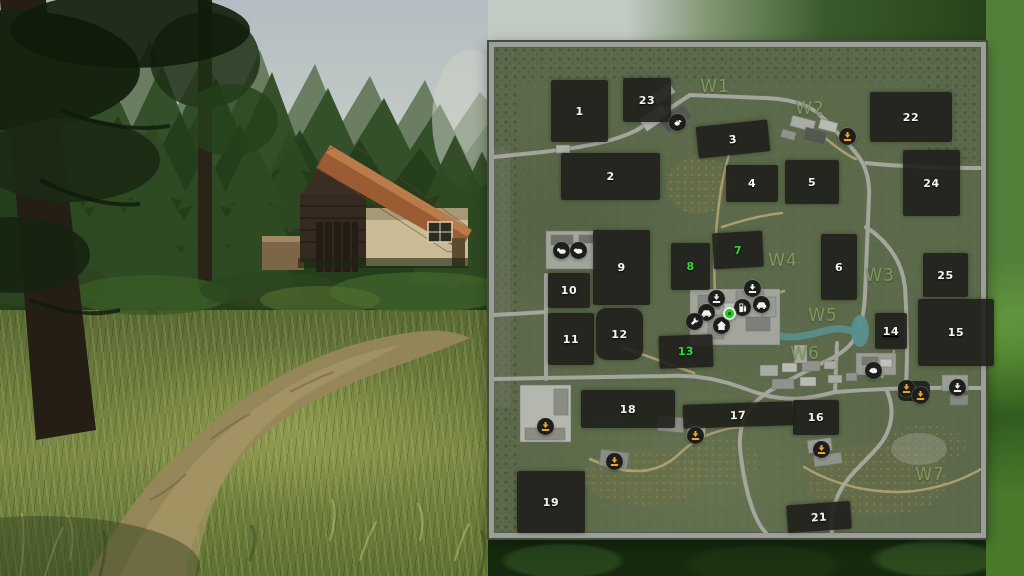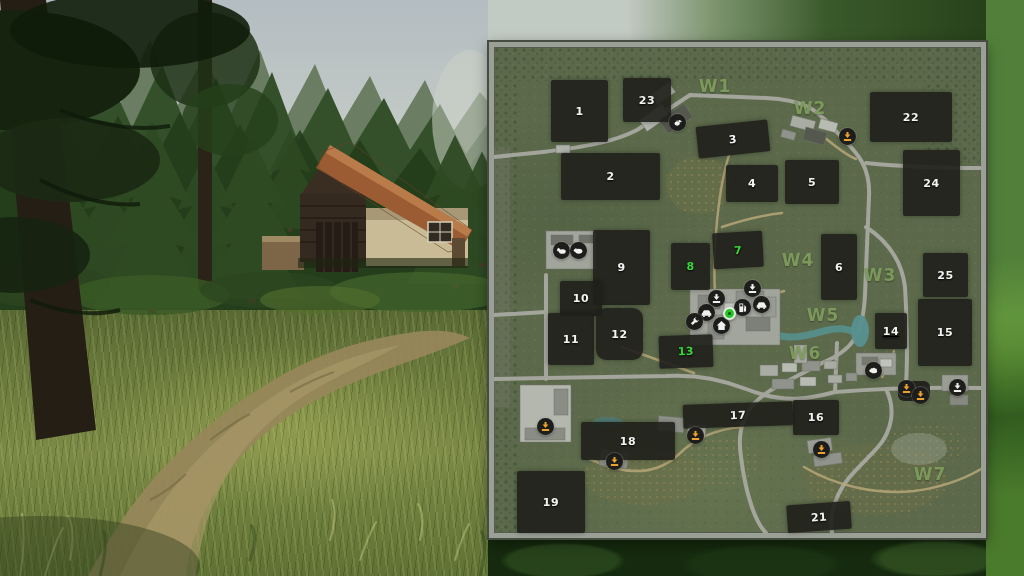--- a/index.html
+++ b/index.html
@@ -67,21 +67,21 @@
     box-shadow:0 0 5px rgba(0,0,0,.35);
   }
   .field-marker .num{
     font-size:11px;font-weight:bold;color:var(--num,#f3f3f1);
     text-shadow:0 1px 2px rgba(0,0,0,.95);letter-spacing:.5px;
   }
   .field-marker .num.owned{color:var(--owned,#38d838);}
 
   .zone-label{
     position:absolute;transform:translate(-50%,-50%);z-index:4;
-    font-size:17px;font-weight:bold;letter-spacing:1px;
+    font-size:17px;font-weight:normal;letter-spacing:1px;
     color:var(--zone,#7e9c5c);opacity:.95;
     text-shadow:0 1px 2px rgba(0,0,0,.35);
   }
 
   .map-icon{
     position:absolute;width:17px;height:17px;margin:-8.5px 0 0 -8.5px;border-radius:50%;
     background:var(--icon-bg,#1d1d1b);display:flex;align-items:center;justify-content:center;
     z-index:5;box-shadow:0 0 0 1px rgba(240,240,230,.18), 0 1px 3px rgba(0,0,0,.5);
   }
   .map-icon svg{width:11px;height:11px;display:block;}
@@ -330,45 +330,45 @@
       </div>
       <div class="field-marker" style="left: 219px; top: 185px; width: 50px; height: 36px; transform: rotate(-3deg);">
         <span class="num owned">7</span>
       </div>
       <div class="field-marker" style="left: 177px; top: 196px; width: 39px; height: 47px;">
         <span class="num owned">8</span>
       </div>
       <div class="field-marker" style="left: 99px; top: 183px; width: 57px; height: 75px;">
         <span class="num">9</span>
       </div>
-      <div class="field-marker" style="left: 66px; top: 226px; width: 42px; height: 35px; margin-top: 8px;">
+      <div class="field-marker" style="left: 54px; top: 226px; width: 42px; height: 35px;">
         <span class="num">10</span>
       </div>
       <div class="field-marker" style="left: 54px; top: 266px; width: 46px; height: 52px;">
         <span class="num">11</span>
       </div>
       <div class="field-marker" style="left: 102px; top: 261px; width: 47px; height: 52px; border-radius: 10px;">
         <span class="num">12</span>
       </div>
       <div class="field-marker" style="left: 165px; top: 288px; width: 54px; height: 33px; transform: rotate(-2deg);">
         <span class="num owned">13</span>
       </div>
       <div class="field-marker" style="left: 381px; top: 266px; width: 32px; height: 36px; text-decoration: underline;">
         <span class="num">14</span>
       </div>
-      <div class="field-marker" style="left: 424px; top: 252px; width: 54px; height: 67px;">
+      <div class="field-marker" style="left: 424px; top: 252px; width: 76px; height: 67px;">
         <span class="num">15</span>
       </div>
       <div class="field-marker" style="left: 299px; top: 353px; width: 46px; height: 35px;">
         <span class="num">16</span>
       </div>
       <div class="field-marker" style="left: 189px; top: 356px; width: 110px; height: 24px; transform: rotate(-2deg);">
         <span class="num">17</span>
       </div>
-      <div class="field-marker" style="left: 87px; top: 343px; width: 94px; height: 38px; margin-top: 32px;">
+      <div class="field-marker" style="left: 87px; top: 343px; width: 94px; height: 38px;">
         <span class="num">18</span>
       </div>
       <div class="field-marker" style="left: 23px; top: 424px; width: 68px; height: 62px;">
         <span class="num">19</span>
       </div>
       <div class="field-marker" style="left: 293px; top: 456px; width: 64px; height: 28px; transform: rotate(-4deg);">
         <span class="num">21</span>
       </div>
       <div class="field-marker" style="left: 376px; top: 45px; width: 82px; height: 50px;">
         <span class="num">22</span>
@@ -378,21 +378,21 @@
       </div>
       <div class="field-marker" style="left: 409px; top: 103px; width: 57px; height: 66px;">
         <span class="num">24</span>
       </div>
       <div class="field-marker" style="left: 429px; top: 206px; width: 45px; height: 44px; align-items: center;">
         <span class="num">25</span>
       </div>
       <div class="zone-label" style="left: 221px; top: 39px;">W1</div>
       <div class="zone-label" style="left: 316px; top: 61px;">W2</div>
       <div class="zone-label" style="left: 386px; top: 228px;">W3</div>
-      <div class="zone-label" style="left: 304px; top: 213px;">W4</div>
+      <div class="zone-label" style="left: 289px; top: 213px;">W4</div>
       <div class="zone-label" style="left: 329px; top: 268px;">W5</div>
       <div class="zone-label" style="left: 311px; top: 306px;">W6</div>
       <div class="zone-label" style="left: 436px; top: 427px;">W7</div>
       <div class="map-icon white" style="left: 183px; top: 75px;">
         <svg viewBox="0 0 12 12" fill="currentColor">
           <ellipse cx="5.6" cy="7.2" rx="2.9" ry="2.3"></ellipse>
           <circle cx="8.3" cy="4.7" r="1.3"></circle>
           <path d="M9.4 4.3l1.6.6-1.5.8z"></path>
           <path d="M4.6 5.2l.9-2 1.1 1.8z"></path>
         </svg>

